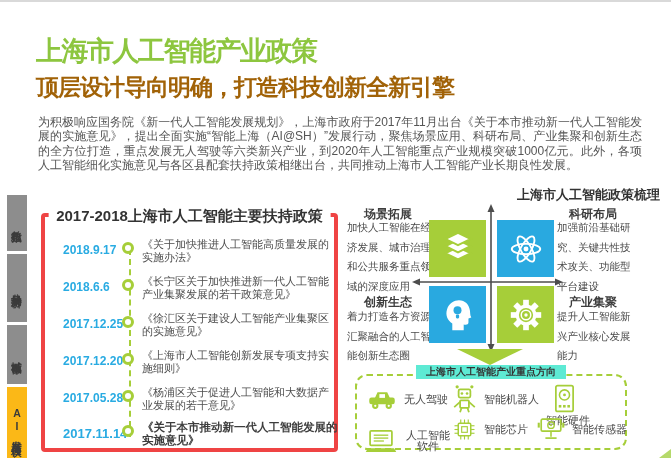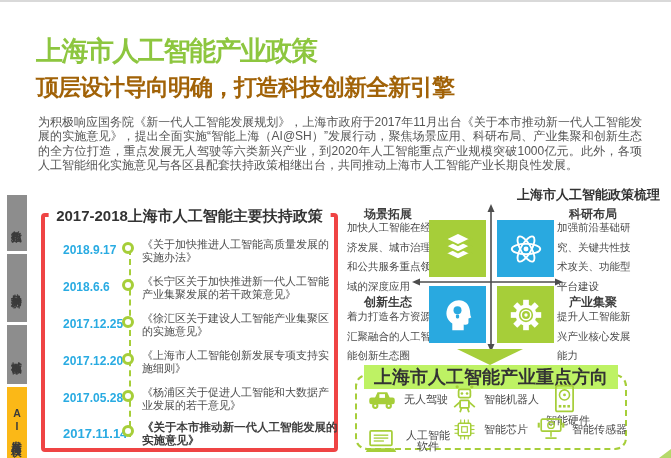--- a/index.html
+++ b/index.html
@@ -35,21 +35,21 @@
 
   
   .q-square { position:absolute; width:57px; height:57px; display:flex; align-items:center; justify-content:center; }
   .q-green { background:#a6ce39; } .q-blue { background:#29a9e0; }
   .q-label { position:absolute; font-size:12px; font-weight:bold; color:#3d3d3d; text-align:center; }
   .q-desc { position:absolute; font-size:10.5px; line-height:19.5px; color:#4a4a4a; }
   .axis-svg, .down-arrow-svg { position:absolute; }
 
   
   .focus-box { position:absolute; left:355px; top:374px; width:272px; height:76px; border:2px dashed #a6ce39; border-radius:12px; }
-  .focus-title { position:absolute; top:-11px; left:50%; transform:translateX(-50%); background:#bef264; padding:0 10px; font-size:18px; font-weight:bold; color:#333; white-space:nowrap; }
+  .focus-title { position:absolute; top:-11px; left:50%; transform:translateX(-50%); background:#5eead4; padding:0 10px; font-size:10px; font-weight:bold; color:#333; white-space:nowrap; }
   .focus-cell { position:absolute; display:flex; align-items:center; }
   .focus-cell svg { flex:0 0 auto; }
   .focus-label { margin-left:7px; font-size:11px; color:#4a4a4a; white-space:nowrap; }
   .focus-label.wrap { white-space:normal; width:48px; text-align:center; line-height:11.5px; }
 
   .corner-accent { position:absolute; right:0; bottom:0; width:12px; height:9px; background:#b5d96b; clip-path:polygon(100% 0,100% 100%,0 100%); }
 </style>
 </head>
 <body>
 

